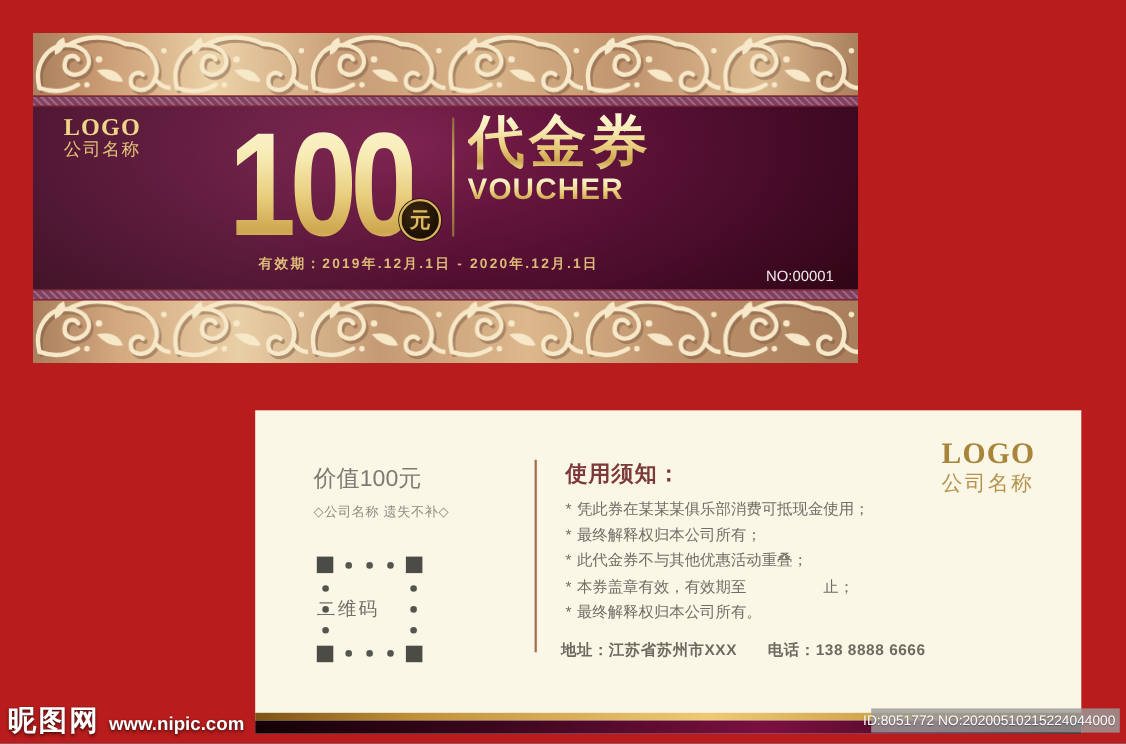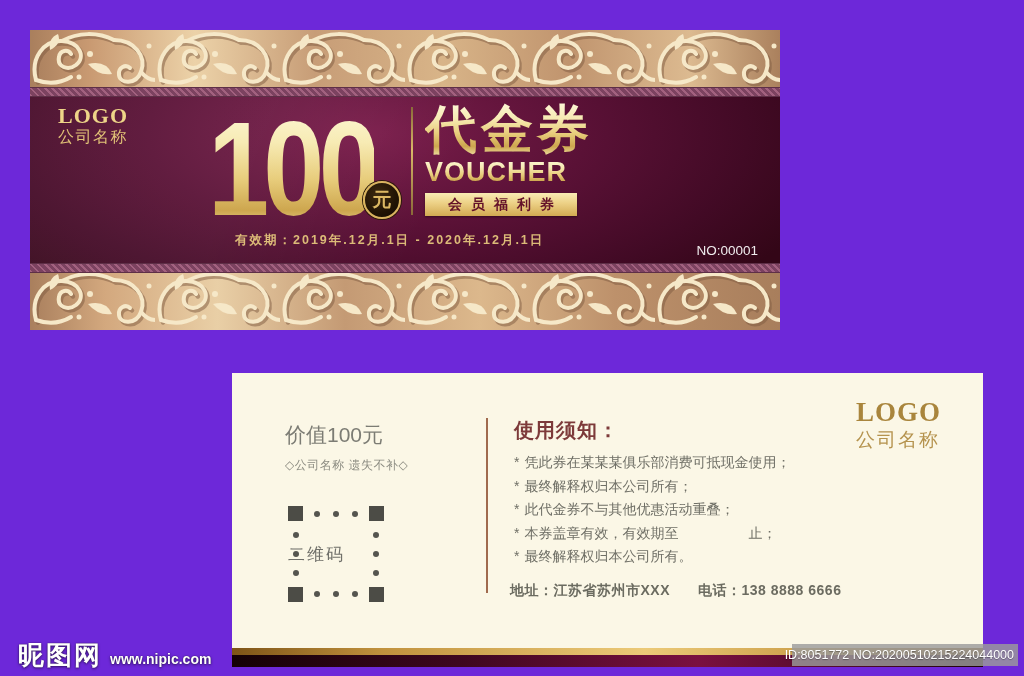--- a/index.html
+++ b/index.html
@@ -1,19 +1,19 @@
 <!DOCTYPE html>
 <html><head>
 <meta charset="utf-8">
 <style>
   * { margin:0; padding:0; box-sizing:border-box; }
   html,body { background:#7f7f7f; }
   .canvas {
     position:relative; width:1024px; height:676px;
-    background:#6d28d9; overflow:hidden;
+    background:#b91c1c; overflow:hidden;
     font-family:"Liberation Sans","DejaVu Sans",sans-serif;
   }
 
   
   .front {
     position:absolute; left:30px; top:30px; width:750px; height:300px;
   }
   .damask-border { position:absolute; left:0; width:750px; height:57px; overflow:hidden; }
   .damask-top { top:0; }
   .damask-bottom { top:243px; }
@@ -137,25 +137,25 @@
     font-size:19px; color:#b5934e; letter-spacing:2px; margin-top:4px;
   }
   .contact {
     position:absolute; left:278px; top:209px;
     font-size:14px; font-weight:bold; color:#6b6b60; letter-spacing:0.5px;
   }
   .contact .phone { margin-left:28px; }
 
   
   .site-mark {
-    position:absolute; left:18px; top:638px; display:flex; align-items:baseline;
+    position:absolute; left:7px; top:638px; display:flex; align-items:baseline;
     color:#ffffff; text-shadow:0 1px 3px rgba(0,0,0,0.55), 0 0 1px rgba(0,0,0,0.6);
   }
   .site-mark .site-cn { font-size:26px; font-weight:900; letter-spacing:2px; }
-  .site-mark .site-url { font-size:14px; font-weight:bold; margin-left:8px; }
+  .site-mark .site-url { font-size:17px; font-weight:bold; margin-left:8px; }
   .id-bar {
     position:absolute; left:792px; top:644px; width:226px; height:22px;
     background:rgba(155,155,155,0.82);
     display:flex; align-items:center; justify-content:flex-end; padding-right:4px;
   }
   .id-bar span {
     font-size:12.5px; color:#ffffff; white-space:nowrap;
     text-shadow:0 1px 1px rgba(0,0,0,0.35);
   }
 </style>
@@ -218,23 +218,20 @@
 
       <div class="yuan-badge">
         <span>元</span>
       </div>
 
       <div class="v-divider"></div>
 
       <div class="title-group">
         <div class="title-cn gold-text">代金券</div>
         <div class="title-en gold-text">VOUCHER</div>
-        <div class="ribbon">
-          <span>会员福利券</span>
-        </div>
       </div>
 
       <div class="validity">有效期：2019年.12月.1日 - 2020年.12月.1日</div>
       <div class="serial">NO:00001</div>
     </div>
 
     <div class="hatch-strip strip-2"></div>
 
     <div class="damask-border damask-bottom">
       <svg width="750" height="57" viewBox="0 0 750 57" preserveAspectRatio="none">

